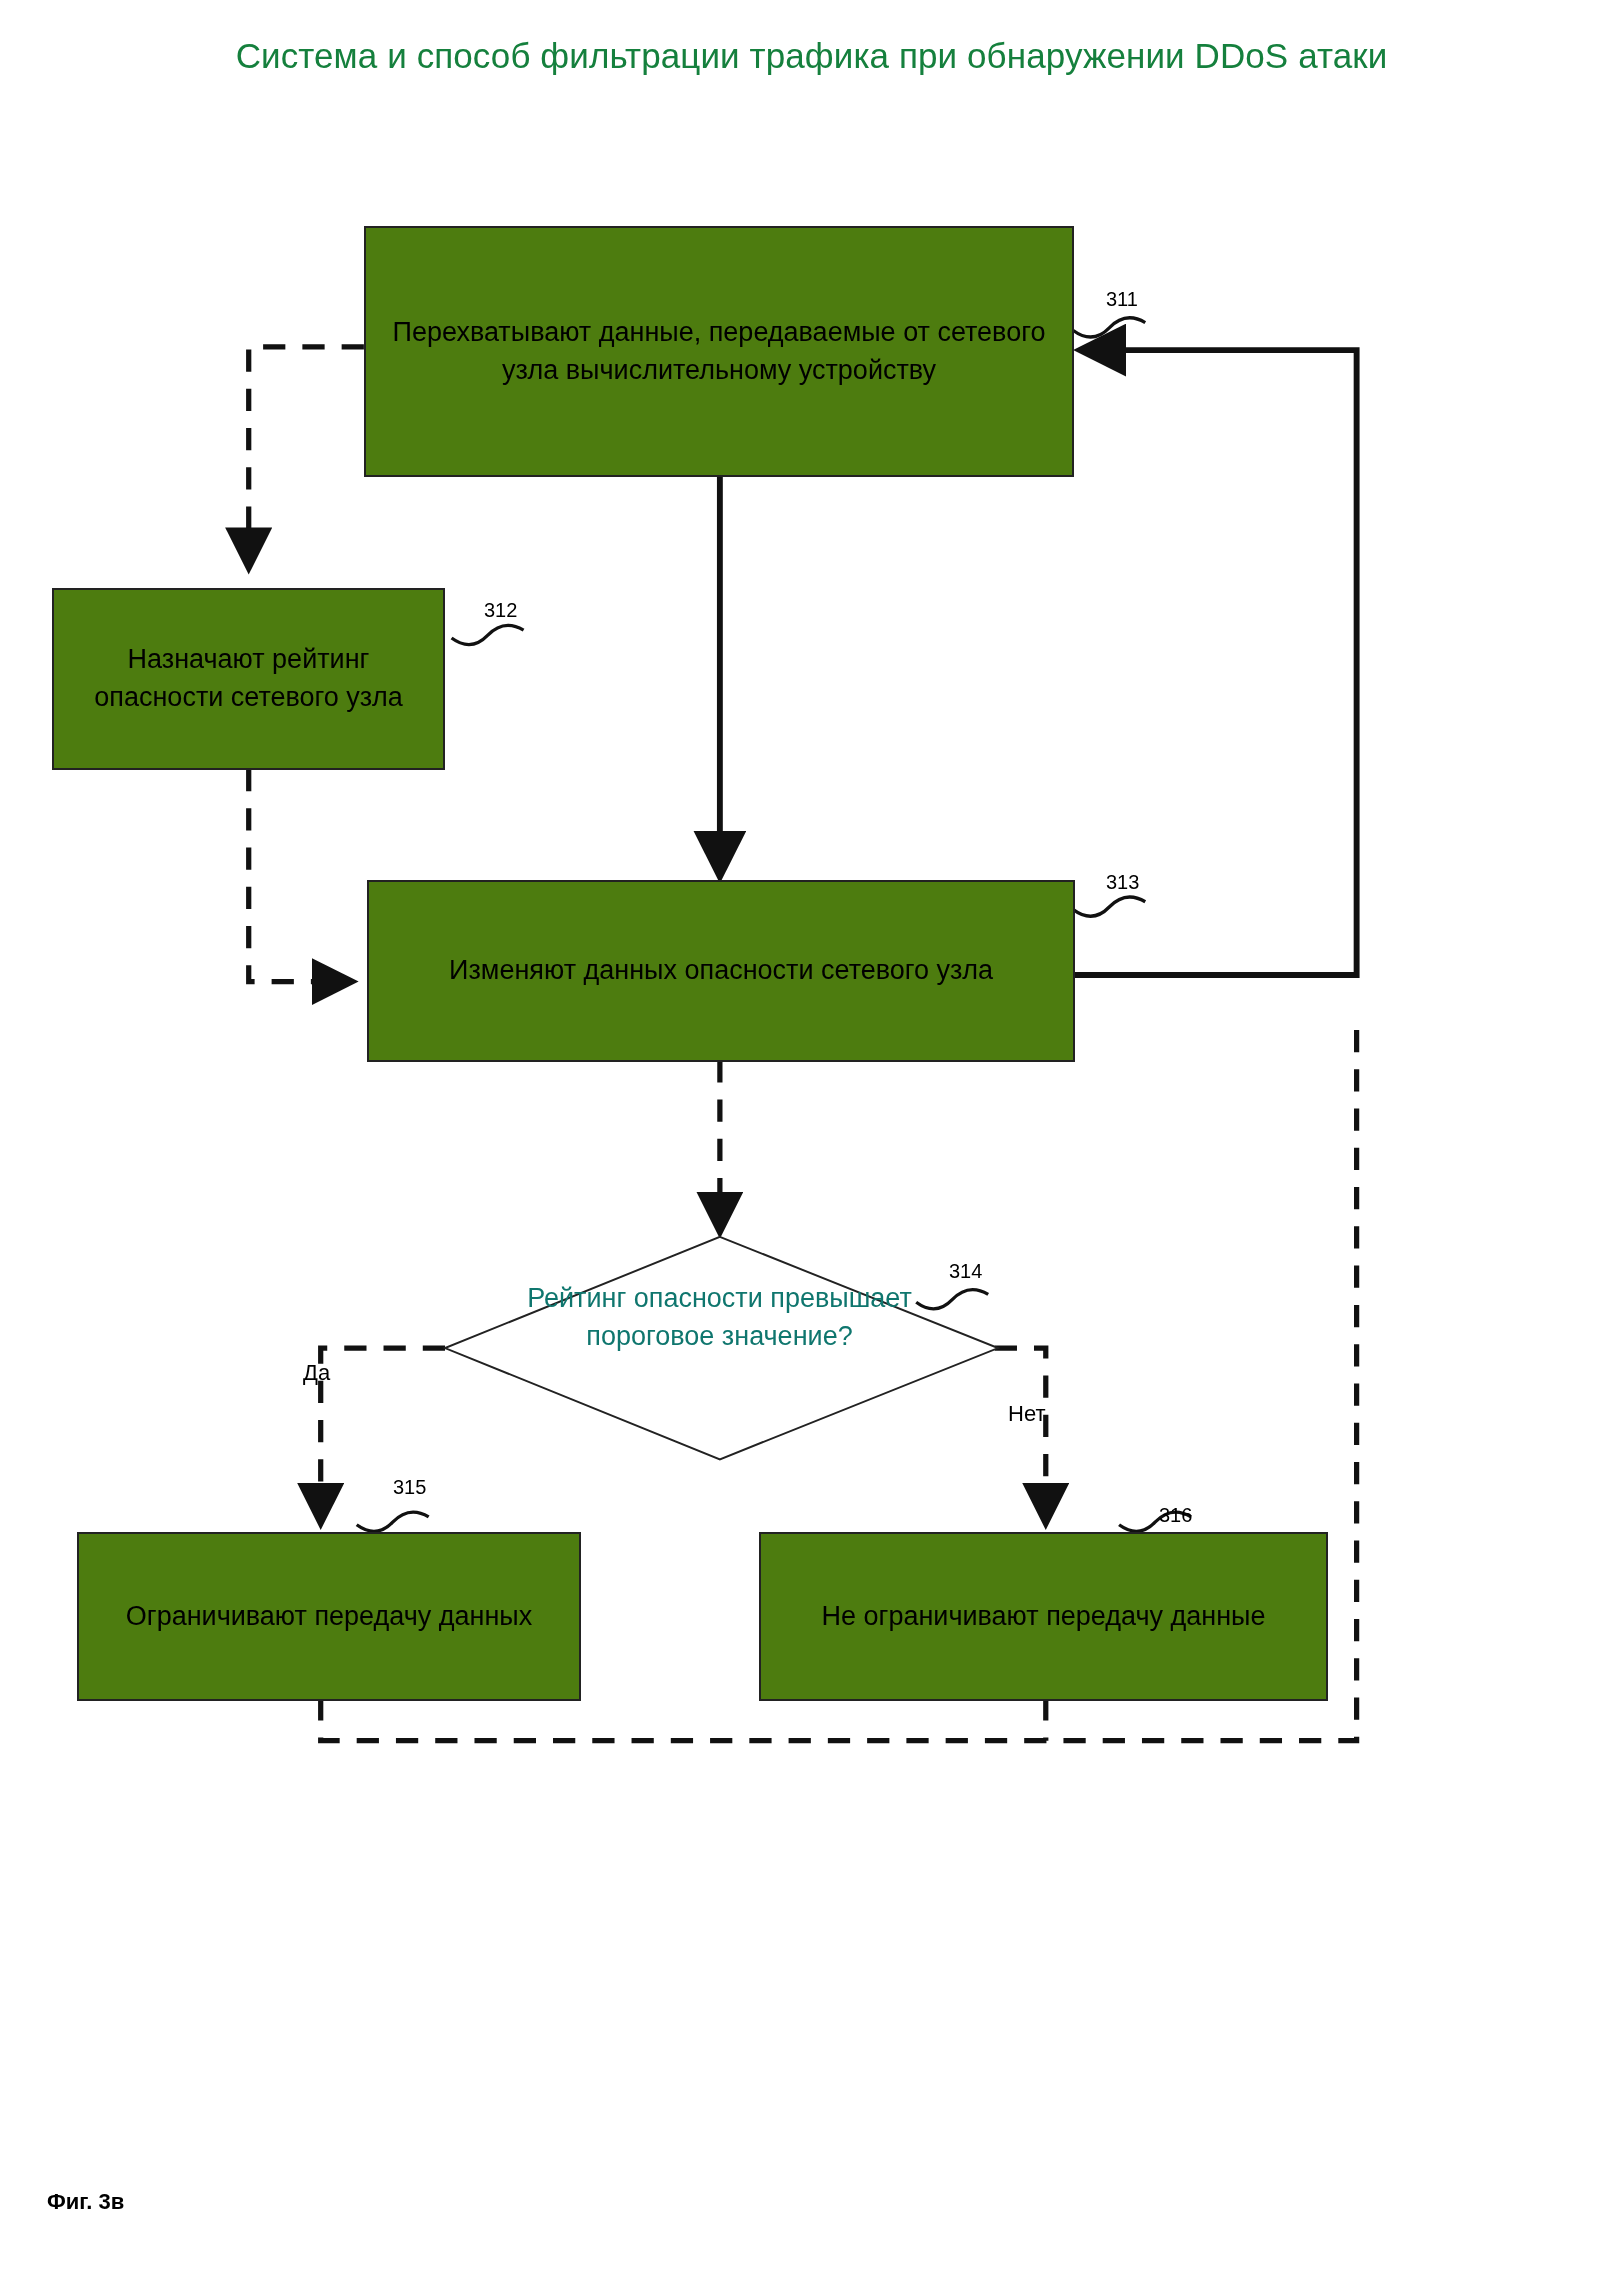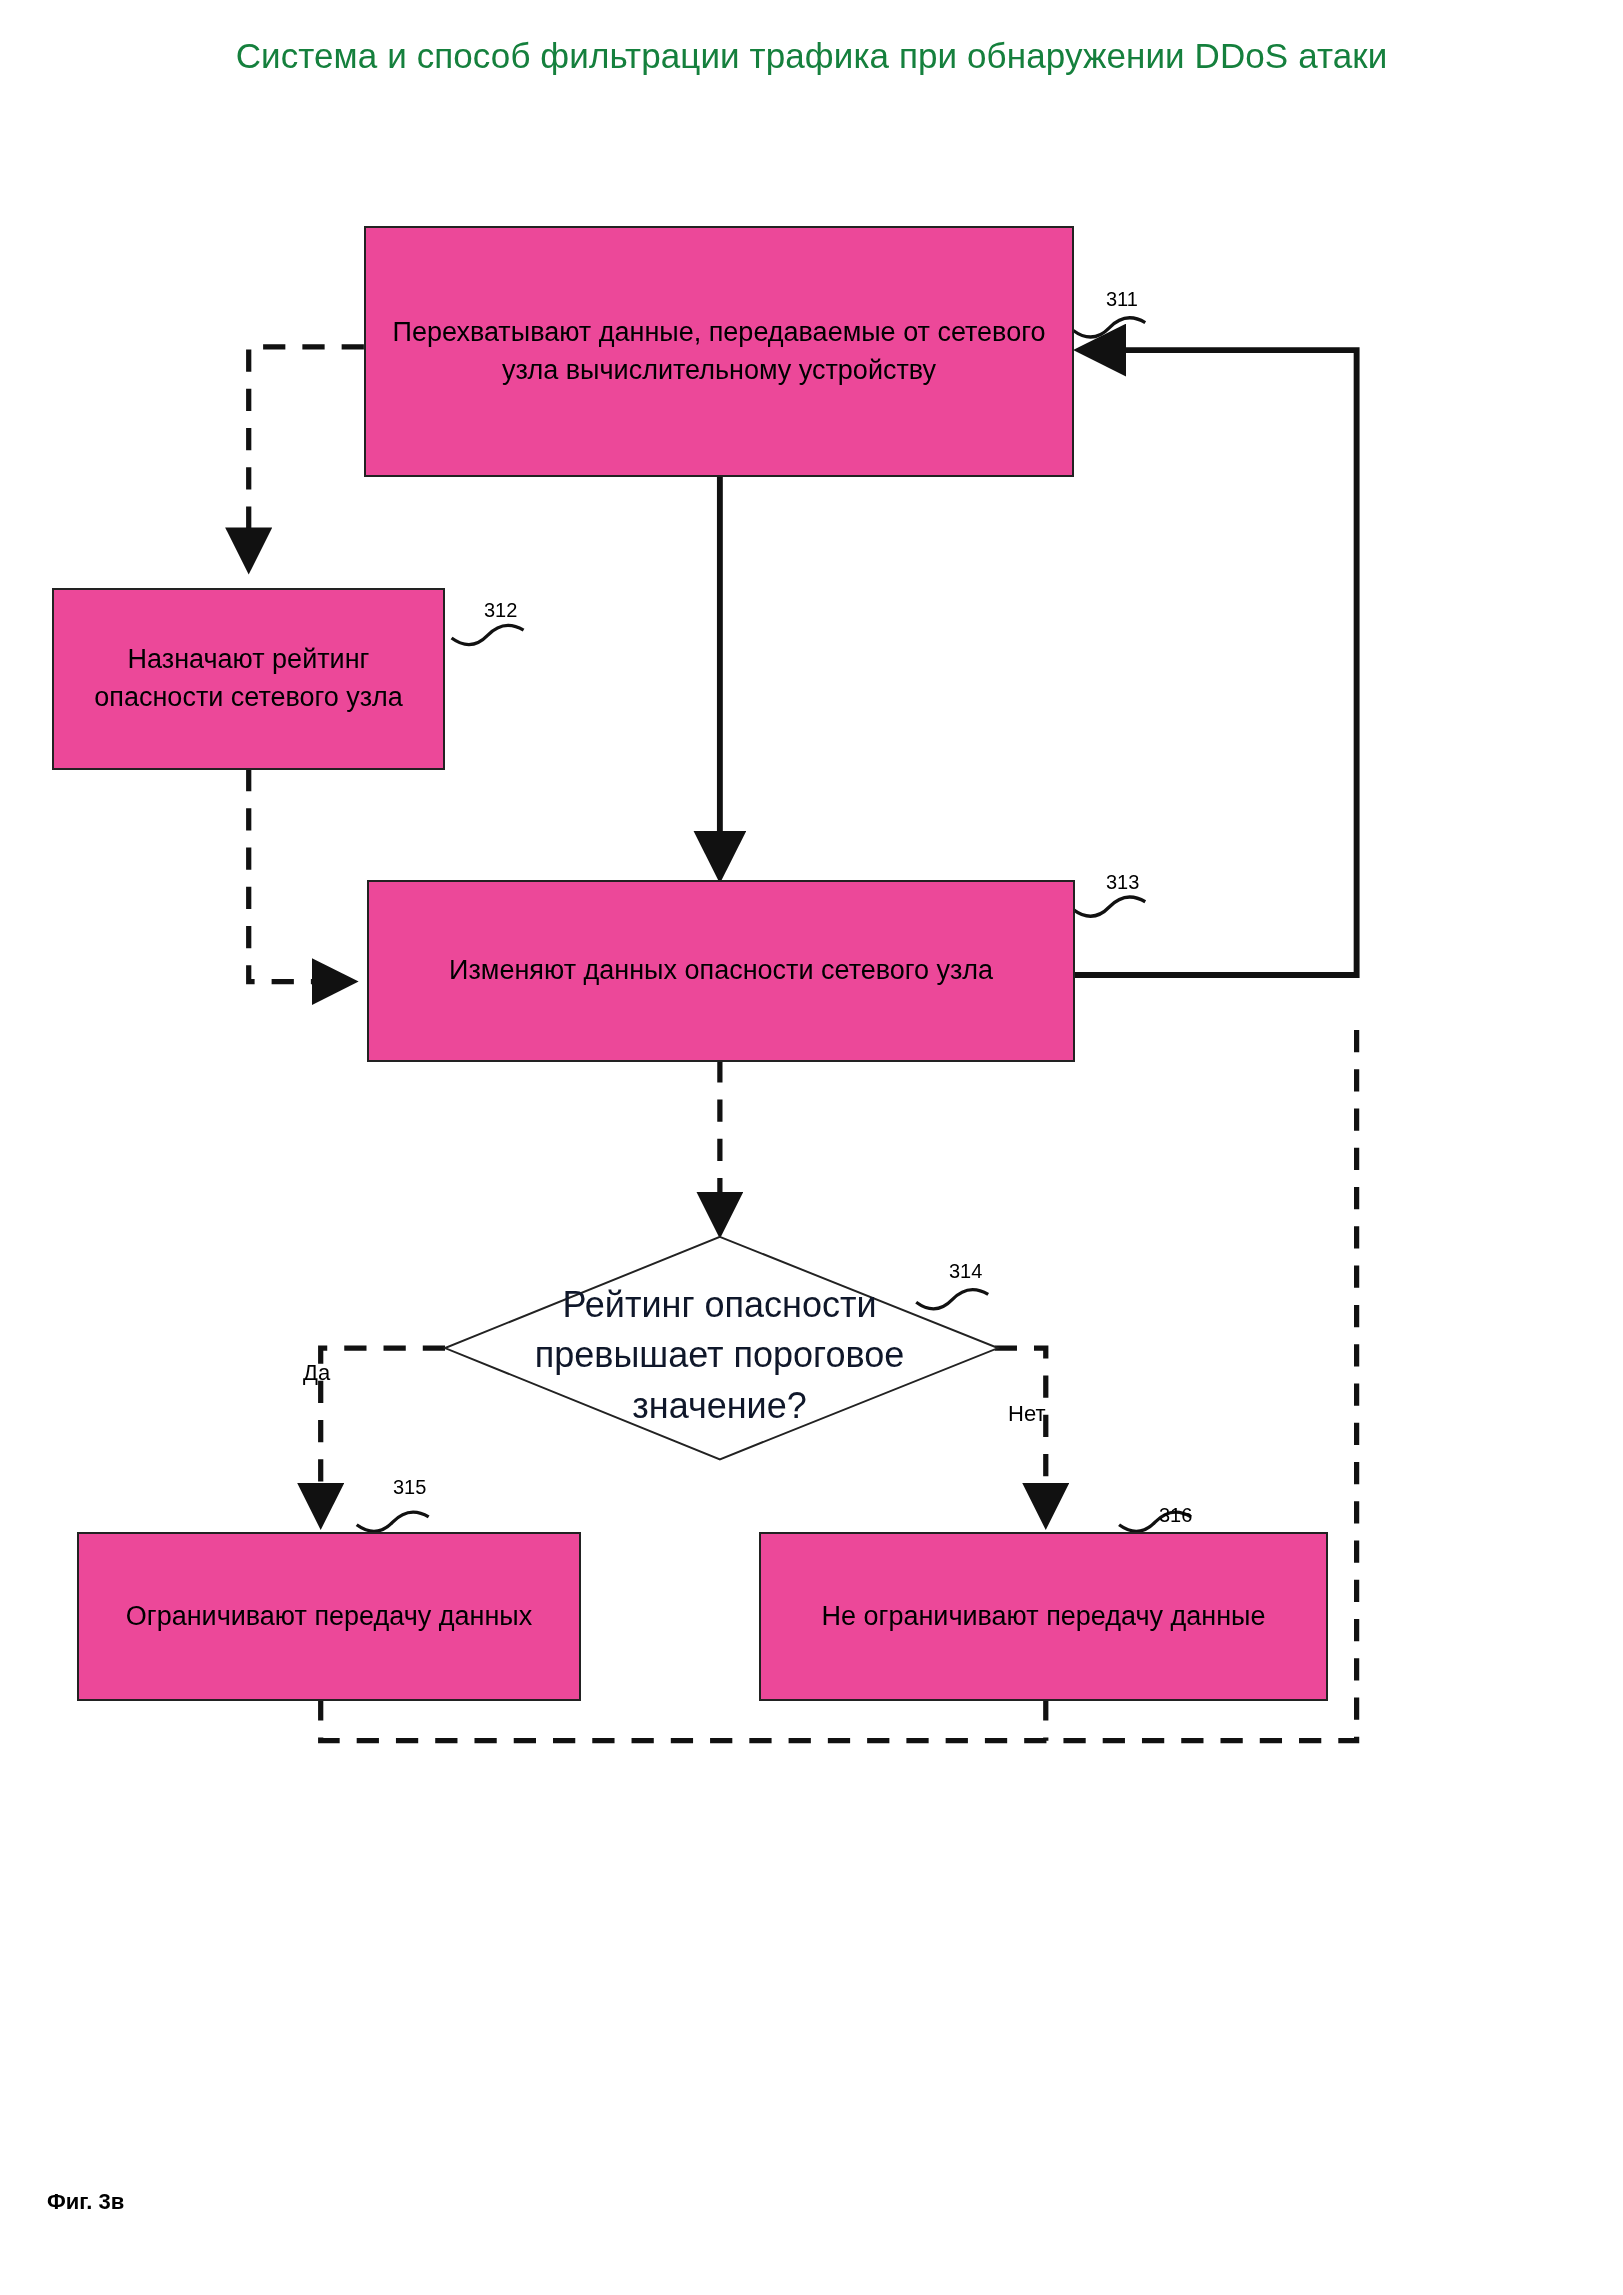--- a/index.html
+++ b/index.html
@@ -35,21 +35,21 @@
   }
   #diagram-svg {
     position: absolute;
     left: 0;
     top: 0;
   }
   .node-box {
     position: absolute;
     box-sizing: border-box;
     border: 2px solid #222222;
-    background: #ec4899;
+    background: #4d7c0f;
     display: flex;
     align-items: center;
     justify-content: center;
     text-align: center;
     font-size: 27px;
     line-height: 1.40;
     padding: 3.9px 11.8px;
     color: #000000;
   }
   .ref-label {
@@ -58,23 +58,23 @@
     color: #000000;
   }
   .branch-label {
     position: absolute;
     font-size: 22px;
     color: #000000;
   }
   .decision-text {
     position: absolute;
     text-align: center;
-    font-size: 36px;
+    font-size: 27px;
     line-height: 1.40;
-    color: #0f172a;
+    color: #0f766e;
   }
 </style>
 </head>
 <body>
 
 <div id="page-title">Система и способ фильтрации трафика при обнаружении DDoS атаки</div>
 
 <svg id="diagram-svg" width="1623" height="2295" viewBox="0 0 2480 3507">
   <defs>
     <marker id="arrow" viewBox="0 0 12 12" refX="9" refY="6" markerWidth="9" markerHeight="9" orient="auto-start-reverse">

